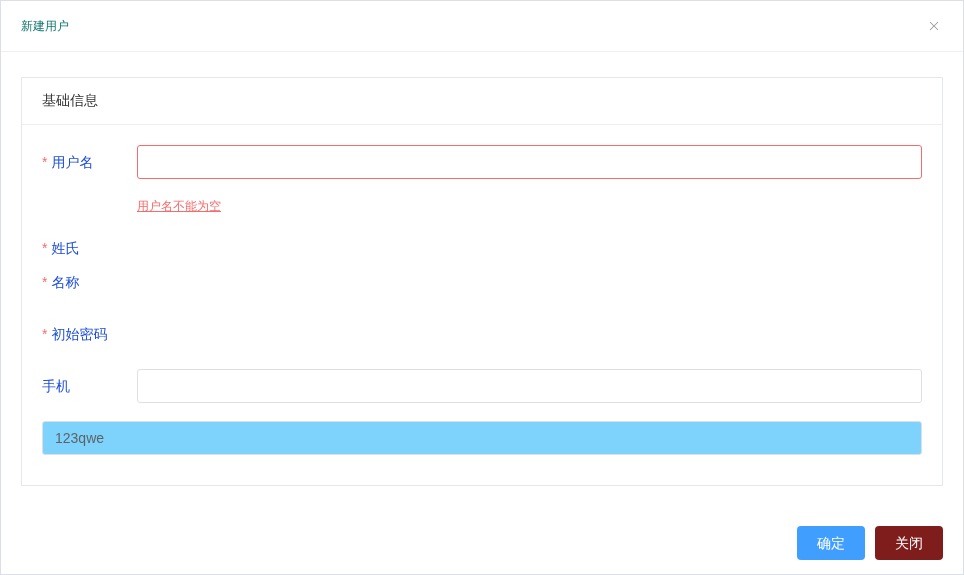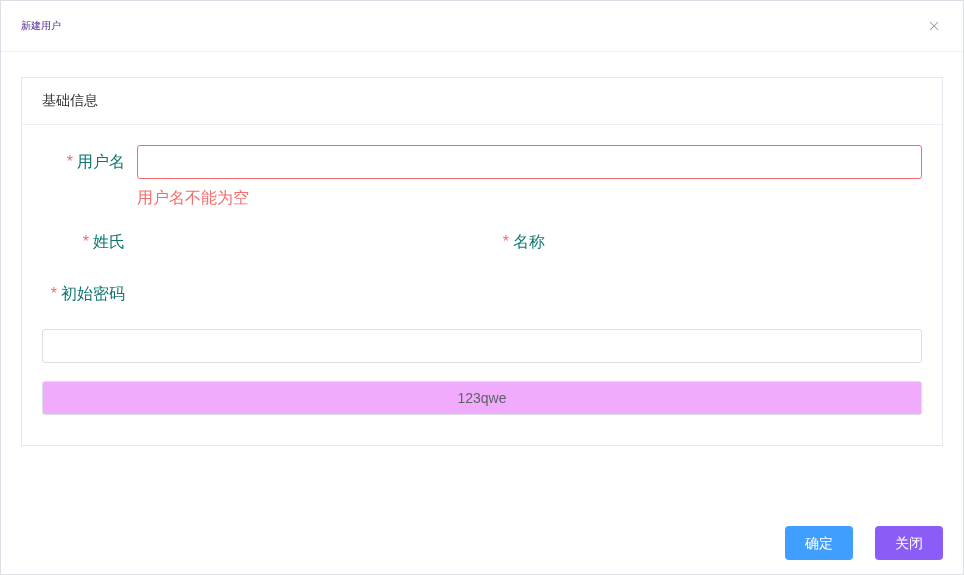--- a/index.html
+++ b/index.html
@@ -19,22 +19,22 @@
       position: relative;
     }
     .dialog-header {
       display: flex;
       justify-content: space-between;
       align-items: center;
       padding: 16px 20px;
       border-bottom: 1px solid #edeff2;
     }
     .dialog-title {
-      font-size: 10px;
-      color: #4c1d95;
+      font-size: 12px;
+      color: #0f766e;
     }
     .close-icon {
       cursor: pointer;
       width: 18px;
       height: 18px;
       display: flex;
       align-items: center;
       justify-content: center;
       color: #909399;
     }
@@ -65,25 +65,25 @@
       align-items: flex-start;
       margin-bottom: 18px;
     }
     .form-item {
       display: flex;
       align-items: flex-start;
       flex: 1;
     }
     .form-label {
       width: 95px;
-      text-align: right;
+      text-align: left;
       padding-right: 12px;
       line-height: 34px;
-      font-size: 16px;
-      color: #0f766e;
+      font-size: 14px;
+      color: #1d4ed8;
       flex-shrink: 0;
     }
     .required::before {
       content: "*";
       color: #f56c6c;
       margin-right: 4px;
     }
     .form-control-wrap {
       flex: 1;
       min-width: 0;
@@ -96,35 +96,36 @@
       border-radius: 3px;
       font-size: 14px;
       color: #606266;
       outline: none;
       background: #fff;
     }
     .input.error {
       border-color: #f56c6c;
     }
     .input.disabled {
-      background: #f0abfc;
+      background: #7dd3fc;
       color: #606266;
       cursor: not-allowed;
-      text-align: center;
     }
     .error-msg {
-      font-size: 16px;
+      font-size: 12px;
       color: #f56c6c;
-      margin-top: 9px;
+      margin-top: 20px;
       line-height: 1.2;
+      text-decoration: underline;
     }
     .half-container {
       display: flex;
       gap: 0;
       width: 100%;
+      flex-direction: column;
     }
     .half-container .form-item {
       flex: 1;
     }
     .half-container .form-item:nth-child(2) .form-label {
       width: 75px;
     }
     .dialog-footer {
       position: absolute;
       bottom: 0;
@@ -136,27 +137,26 @@
       gap: 10px;
     }
     .btn {
       padding: 8px 20px;
       font-size: 14px;
       border-radius: 4px;
       border: none;
       cursor: pointer;
       color: #fff;
       line-height: 1.3;
-      margin-left: 12px;
     }
     .btn-primary {
       background: #409eff;
     }
     .btn-success {
-      background: #8b5cf6;
+      background: #7f1d1d;
     }
   </style>
 </head>
 <body>
 
 <div class="dialog-header">
   <span class="dialog-title">新建用户</span>
   <span class="close-icon">
     <svg viewBox="0 0 1024 1024" fill="currentColor">
         <path d="M764.288 214.592 512 466.88 259.712 214.592a31.936 31.936 0 0 0-45.12 45.12L466.752 512 214.528 764.224a31.936 31.936 0 1 0 45.12 45.184L512 557.184l252.288 252.288a31.936 31.936 0 0 0 45.12-45.12L557.12 512.064l252.288-252.352a31.936 31.936 0 1 0-45.12-45.184z"></path>
@@ -186,20 +186,21 @@
             <label class="form-label required">名称</label>
           </div>
         </div>
       </div>
 
       <div class="form-row">
         <label class="form-label required">初始密码</label>
       </div>
 
       <div class="form-row">
+        <label class="form-label">手机</label>
         <div class="form-control-wrap">
           <input type="text" class="input" value="" style="">
         </div>
       </div>
 
       <div class="form-row" style="margin-bottom:10px">
         <div class="form-control-wrap">
           <input type="text" class="input disabled" disabled="" value="123qwe" style="">
         </div>
       </div>

